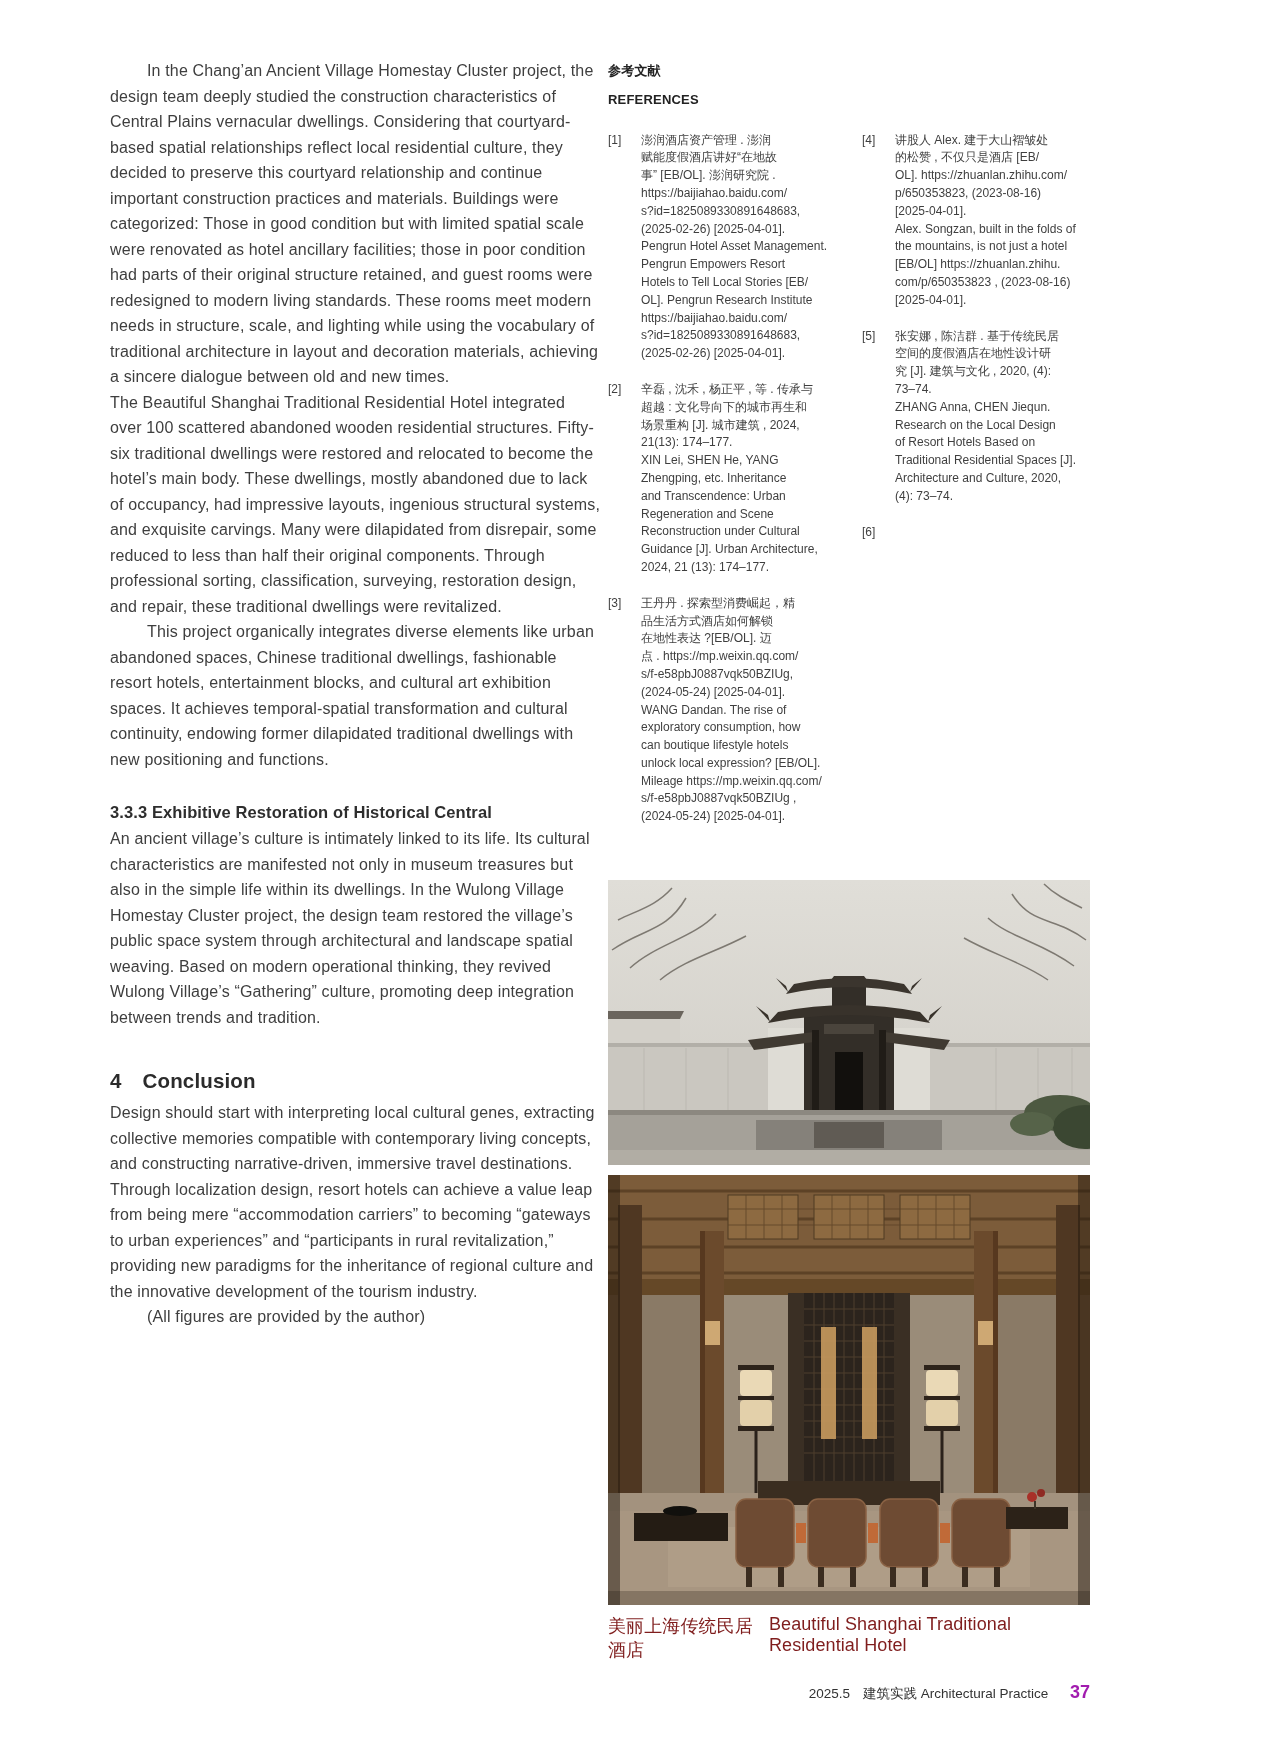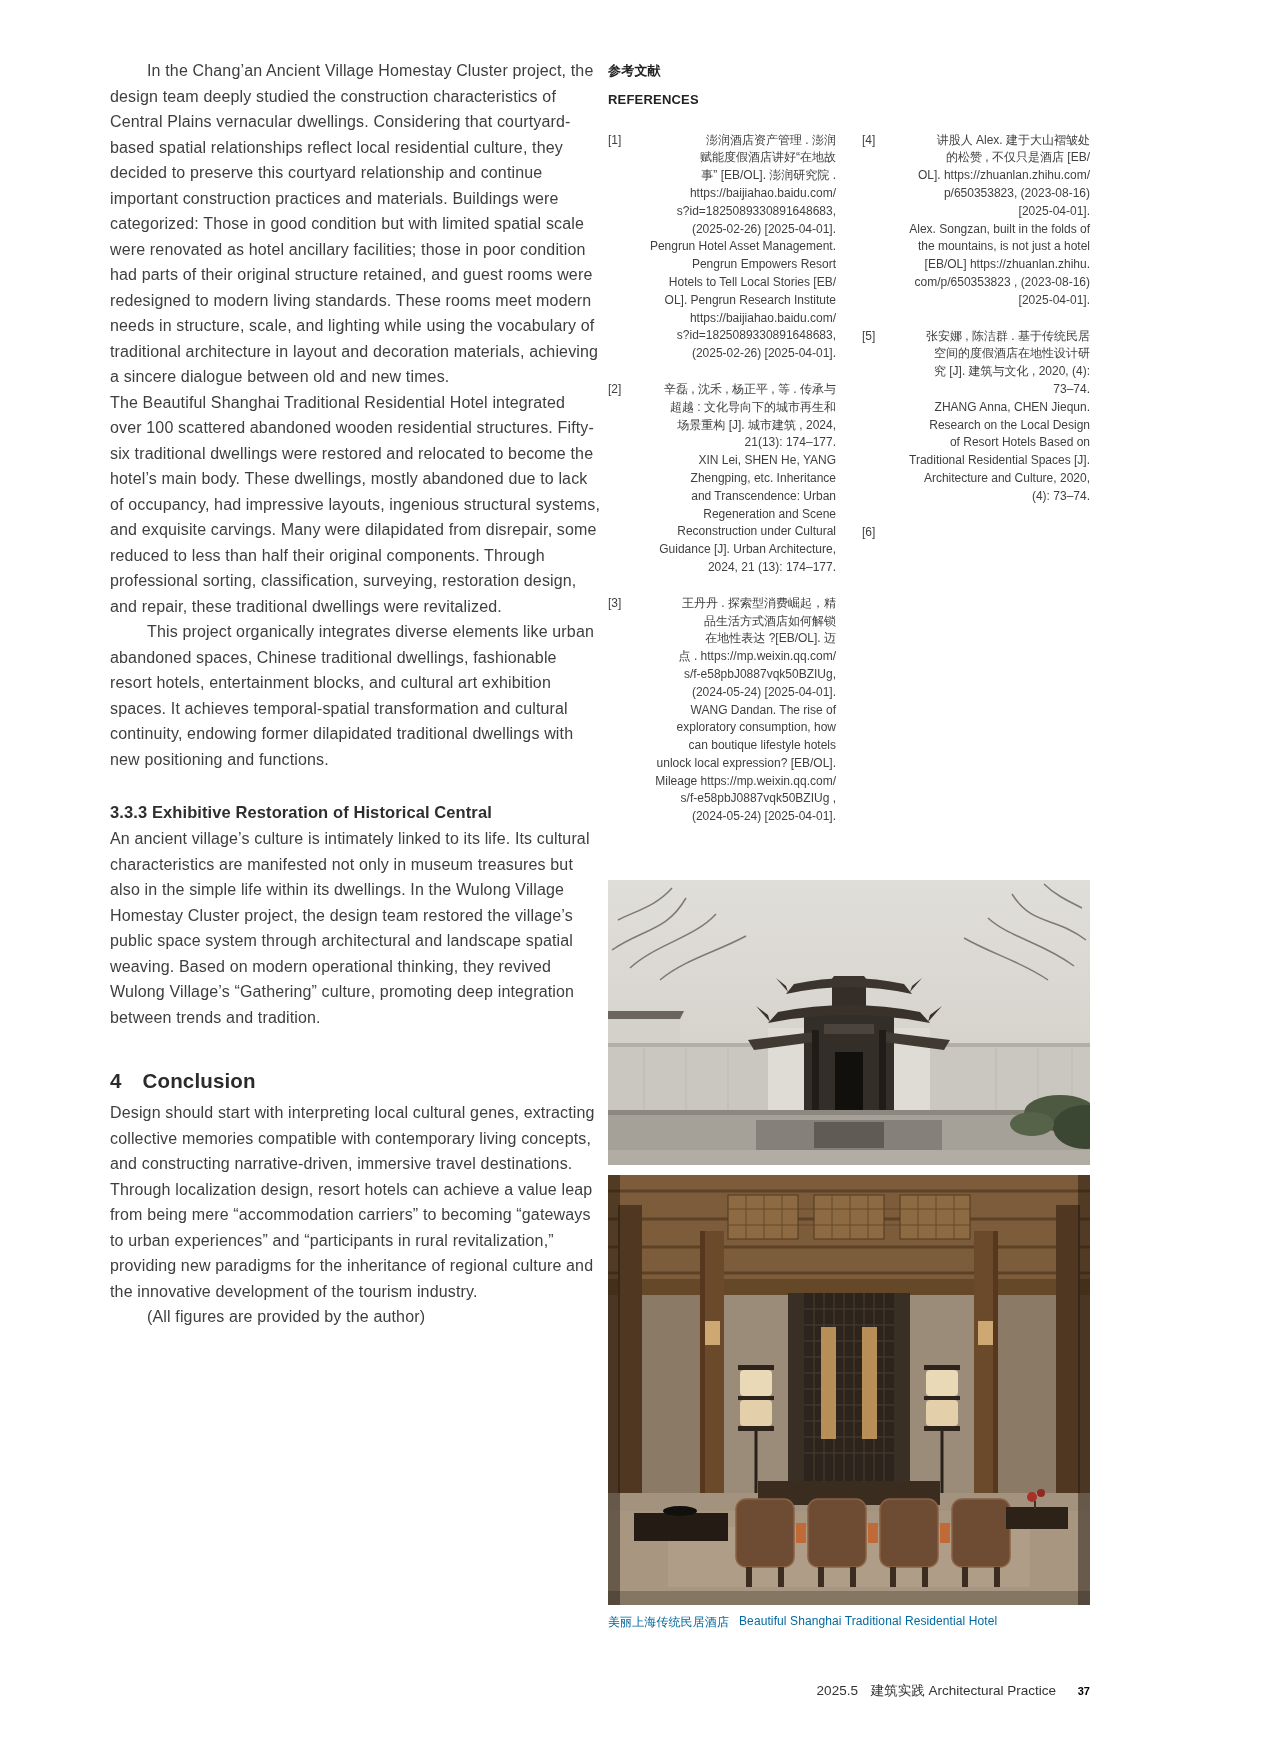--- a/index.html
+++ b/index.html
@@ -17,30 +17,30 @@
   h3.sub { font-size:16.5px; font-weight:bold; color:#2e2e2e; margin:27px 0 1px 0; line-height:26px; letter-spacing:0.1px; }
   .h-conclusion { margin:38px 0 6px 0; font-size:20.5px; font-weight:bold; color:#2b2b2b; line-height:26px; display:flex; gap:21px; }
   .figs-note { margin-top:46px; text-indent:37px; }
   
   .refs { position:absolute; left:608px; top:62px; width:482px; font-size:12px; line-height:17.8px; color:#3f3f3f; }
   .refs-header { display:flex; gap:11px; font-size:13px; font-weight:bold; color:#222; margin:0 0 23px 0; letter-spacing:0.2px;flex-direction:column; }
   .refs-cols { display:flex; gap:26px; }
   .refs-col { width:228px; }
   .ref { display:flex; margin-bottom:18px; }
   .ref-num { width:33px; flex:none; }
-  .ref-lines { white-space:pre-line; flex:1 1 auto;text-align:right; }
+  .ref-lines { white-space:pre-line; flex:1 1 auto; }
   
   .figures { position:absolute; left:608px; top:880px; width:482px; }
   .photo { display:block; width:482px; }
   .photo + .photo { margin-top:10px; }
-  .caption { margin-top:9px; display:flex; gap:10px; font-size:12px; color:#0369a1; letter-spacing:0.1px; }
+  .caption { margin-top:9px; display:flex; gap:10px; font-size:18px; color:#7f1d1d; letter-spacing:0.1px; }
   
   .footer { position:absolute; left:608px; top:1682px; width:482px; text-align:right; font-size:13.5px; color:#333; }
   .footer .seg { margin-left:9px; }
-  .footer .pnum { font-weight:bold; font-size:11px; margin-left:18px; color:#000000; }
+  .footer .pnum { font-weight:bold; font-size:18px; margin-left:18px; color:#a21caf; }
 </style>
 </head>
 <body>
 
 <div class="page">
 
   <div class="main-col">
     <p class="indent">In the Chang’an Ancient Village Homestay Cluster project, the design team deeply studied the construction characteristics of Central Plains vernacular dwellings. Considering that courtyard-based spatial relationships reflect local residential culture, they decided to preserve this courtyard relationship and continue important construction practices and materials. Buildings were categorized: Those in good condition but with limited spatial scale were renovated as hotel ancillary facilities; those in poor condition had parts of their original structure retained, and guest rooms were redesigned to modern living standards. These rooms meet modern needs in structure, scale, and lighting while using the vocabulary of traditional architecture in layout and decoration materials, achieving a sincere dialogue between old and new times.</p>
 
     <p>The Beautiful Shanghai Traditional Residential Hotel integrated over 100 scattered abandoned wooden residential structures. Fifty-six traditional dwellings were restored and relocated to become the hotel’s main body. These dwellings, mostly abandoned due to lack of occupancy, had impressive layouts, ingenious structural systems, and exquisite carvings. Many were dilapidated from disrepair, some reduced to less than half their original components. Through professional sorting, classification, surveying, restoration design, and repair, these traditional dwellings were revitalized.</p>

